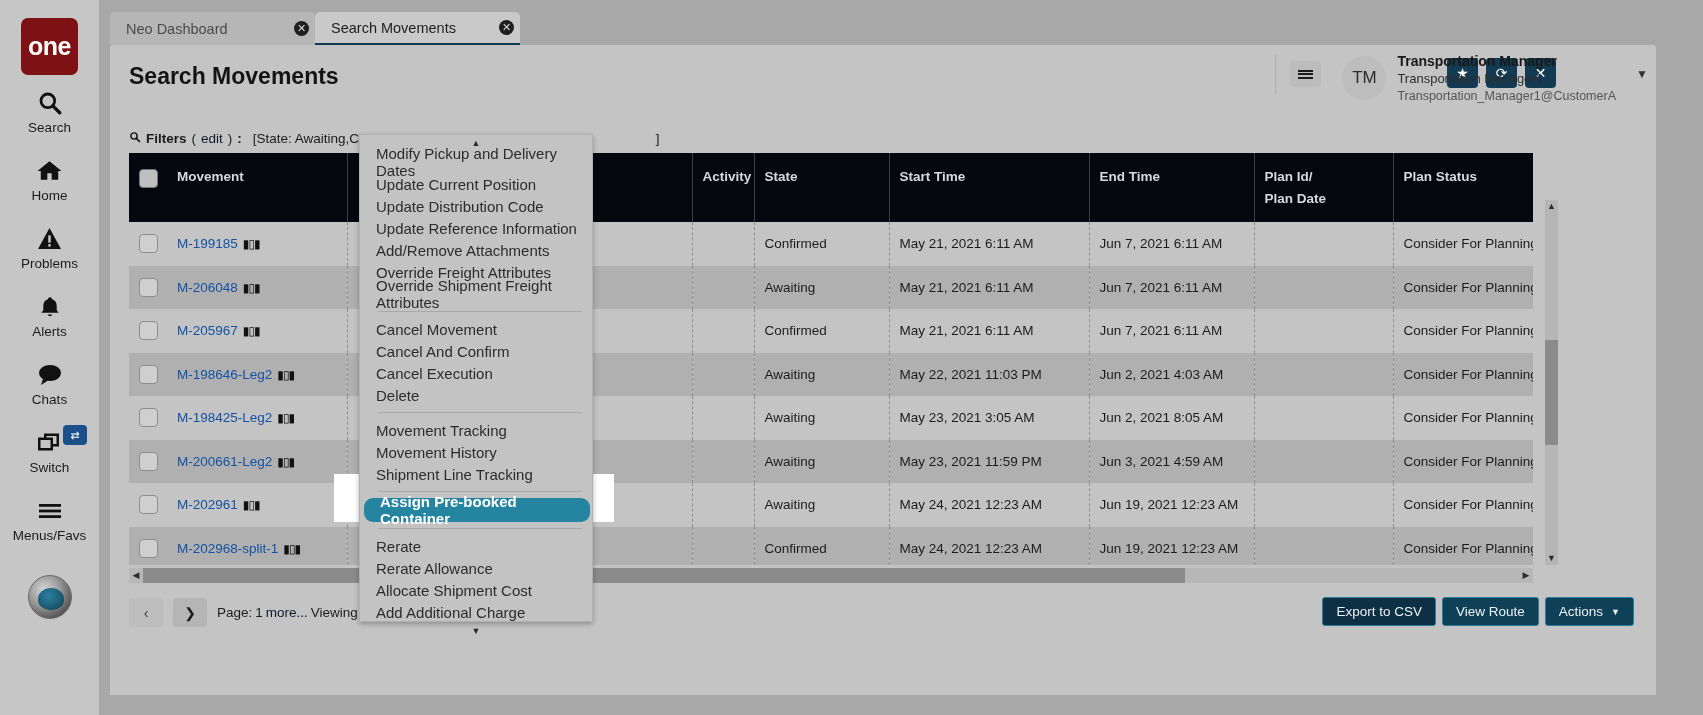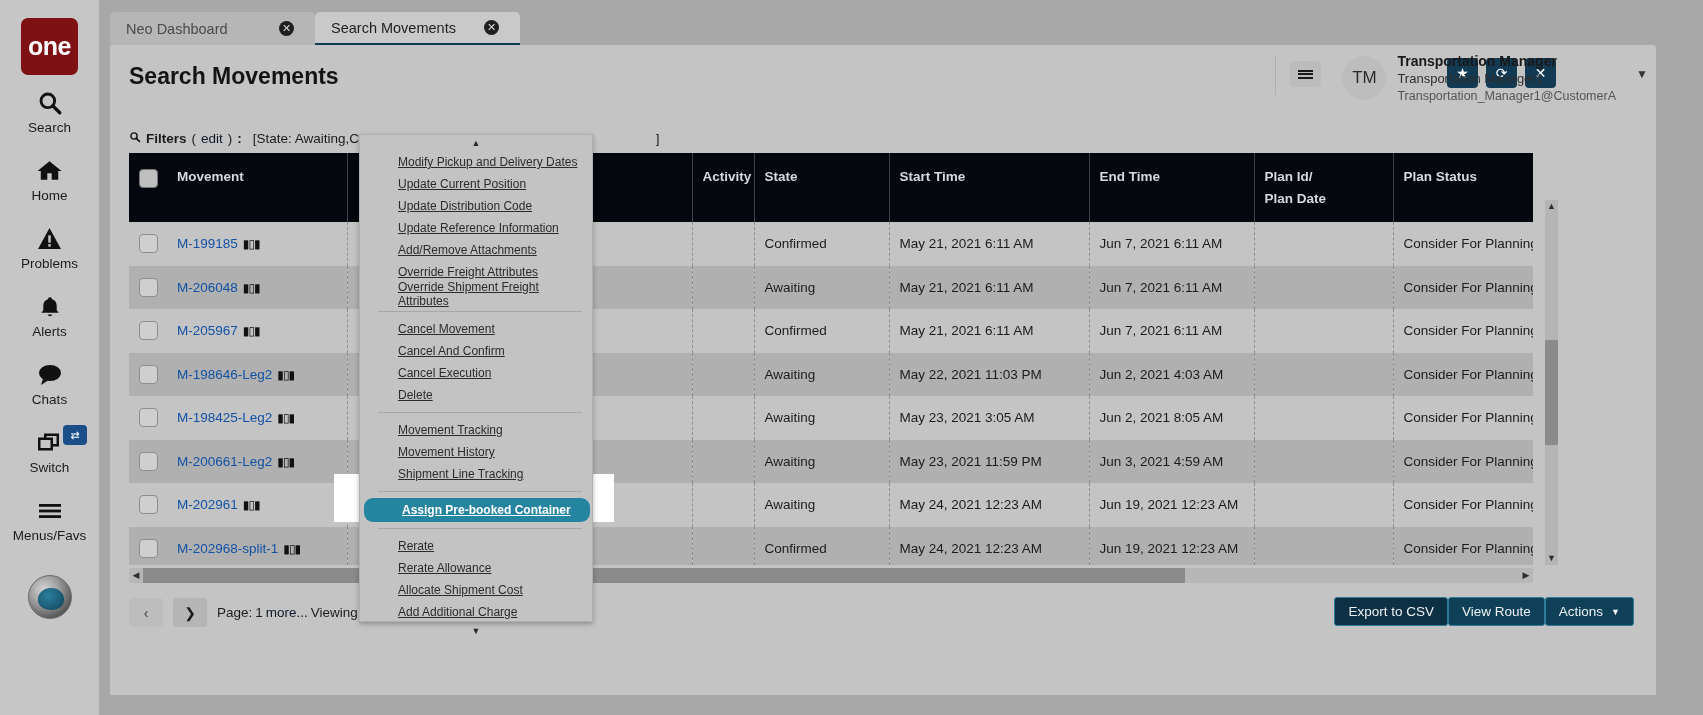--- a/index.html
+++ b/index.html
@@ -44,21 +44,21 @@
   .avatar-globe:after {
     content: ""; position: absolute; left: 9px; top: 12px; width: 26px; height: 22px;
     border-radius: 50% 50% 45% 45%;
     background: radial-gradient(ellipse at 40% 35%, #2b7f9e 0%, #1d5e78 55%, #123b4c 100%);
   }
 
   
   .tabbar { position: absolute; left: 110px; top: 12px; height: 33px; display: flex; z-index: 10; }
   .tab {
     height: 33px; display: flex; align-items: center; justify-content: space-between;
-    padding: 0 21px 0 16px; font-size: 14.5px; border-radius: 5px 5px 0 0;
+    padding: 0 6px 0 16px; font-size: 14.5px; border-radius: 5px 5px 0 0;
     min-width: 205px; color: #3a3a3a;
   }
   .tab.inactive { background: #b6b6b6; color: #4a4a4a; }
   .tab.active { background: #c9c9c9; color: #1e1e1e; border-bottom: 2px solid #123a52; }
   .tab-close {
     width: 15px; height: 15px; border-radius: 50%; background: #1f1f1f; color: #d8d8d8;
     font-size: 11px; line-height: 15px; text-align: center; margin-left: 12px;
     font-family: "DejaVu Sans", sans-serif;
   }
 
@@ -140,41 +140,41 @@
 
   
   .footer { position: absolute; left: 0; top: 545px; width: 1546px; height: 60px; }
   .pager { position: absolute; left: 19px; top: 8px; display: flex; align-items: center; gap: 10px; }
   .pg-btn {
     width: 34px; height: 29px; border-radius: 4px; background: #bdbdbd;
     display: flex; align-items: center; justify-content: center; font-size: 14px; color: #3d3d3d;
   }
   .pg-btn.next { background: #b5b5b5; color: #1a1a1a; }
   .pg-text { font-size: 13.5px; color: #1d1d1d; display: flex; align-items: center; gap: 3px; }
-  .btns-right { position: absolute; right: 22px; top: 7px; display: flex; gap: 0; }
+  .btns-right { position: absolute; right: 22px; top: 7px; display: flex; gap: 6px; }
   .btn {
     height: 29px; padding: 0 13px; border-radius: 3px; background: #0d3044; color: #eef1f3;
     font-size: 13.5px; display: flex; align-items: center; border: 1px solid #2d7d9a;
   }
   .btn.teal { background: #0e4057; }
   .btn .caret { margin-left: 8px; font-size: 9px; }
 
   
   .ctxmenu {
     position: absolute; left: 359px; top: 134px; width: 234px; height: 488px;
     background: #c3c3c3; border: 1px solid #b0b0b0; box-shadow: 0 2px 5px rgba(0,0,0,.28);
     z-index: 60; padding: 0;
   }
   .ctx-scroll-top, .ctx-scroll-bot {
     height: 16px; display: flex; align-items: center; justify-content: center;
     font-size: 9px; color: #2a2a2a;
   }
   .ctx-item {
-    height: 22px; display: flex; align-items: center; padding-left: 38px;
-    font-size: 12px; color: #2c2c2c; text-decoration: underline;
+    height: 22px; display: flex; align-items: center; padding-left: 16px;
+    font-size: 15px; color: #2c2c2c;
   }
   .ctx-sep { height: 1px; background: #a8a8a8; margin: 6px 10px 6px 18px; }
   .ctx-item.selected {
     background: #2585a1; color: #fff; font-weight: 700;
     margin: 0 4px; height: 24px; width: 226px; border-radius: 9px;
   }
   .ctx-highlight-box {
     position: absolute; left: 334px; top: 474px; width: 280px; height: 48px;
     background: #fff; z-index: 55;
   }

